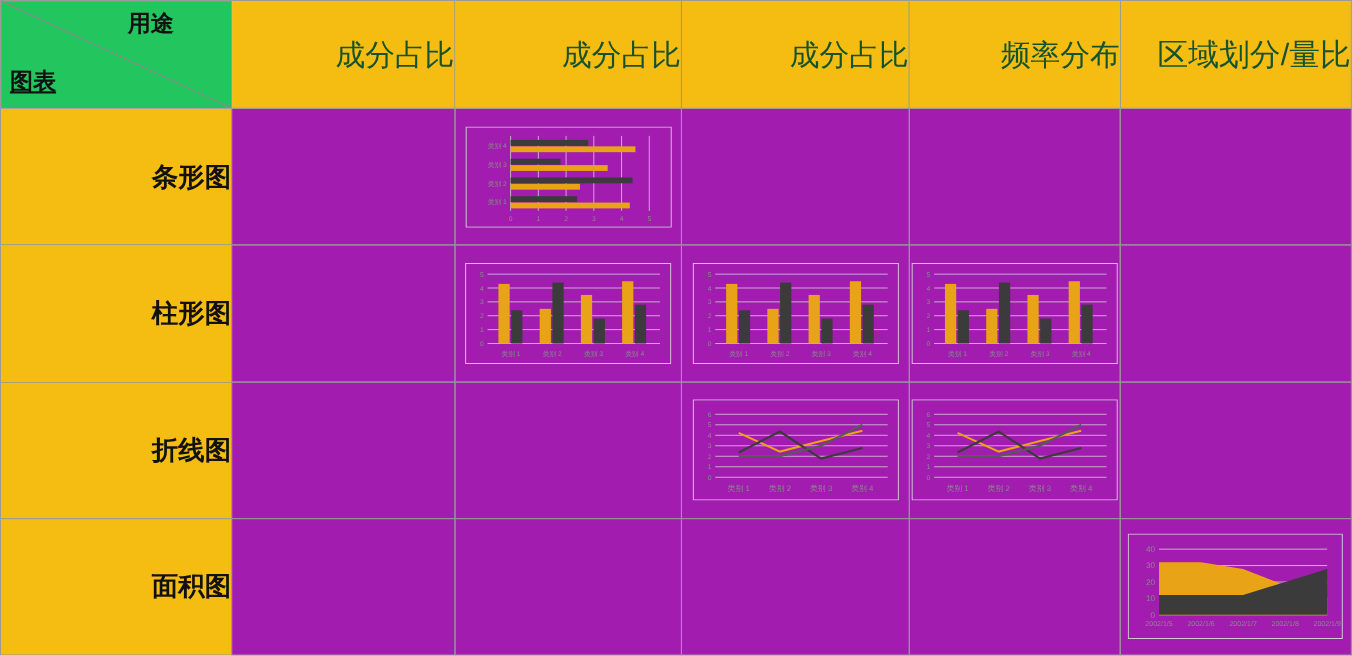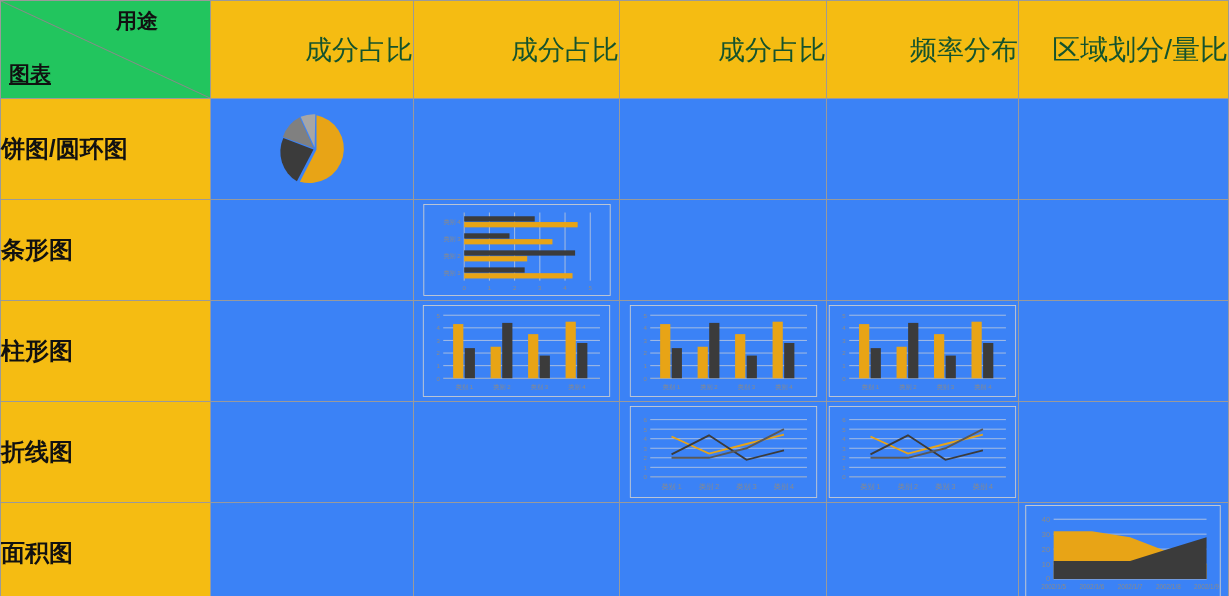--- a/index.html
+++ b/index.html
@@ -70,27 +70,27 @@
     font-size: 21px;
     font-weight: bold;
     color: #111;
     text-decoration: underline;
   }
 
   .rowhdr {
     background: #F5BC12;
     color: #111111;
     font-size: 24px;
-    text-align: left;
+    text-align: right;
     height: 100px;
   }
   .rowhdr-first { text-align: left; padding-left: 10px; }
 
   .cell {
-    background: #3b82f6;
+    background: #a21caf;
     height: 100px;
     text-align: center;
   }
   .cell .chartwrap {
     display: flex;
     align-items: center;
     justify-content: center;
     width: 100%;
     height: 100px;
   }
@@ -116,41 +116,20 @@
       </th>
       <th class="hdr c1">成分占比</th>
       <th class="hdr c2">成分占比</th>
       <th class="hdr c3">成分占比</th>
       <th class="hdr c4">频率分布</th>
       <th class="hdr hdr-last c5">区域划分/量比</th>
     </tr>
   </thead>
   <tbody>
 
-    <tr>
-      <th class="rowhdr rowhdr-first">饼图/圆环图</th>
-      <td class="cell">
-        <div class="chartwrap">
-          <svg width="115" height="88" viewBox="0 0 115 88">
-
-            <path d="M 61.5 44.5 L 61.5 10.2 A 34.3 34.3 0 1 1 44.9 76.7 Z" fill="#E8A416"></path>
-
-            <path d="M 58.5 44.5 L 41.9 76.3 A 34.3 34.3 0 0 1 28.3 33.0 Z" fill="#3B3B3B"></path>
-
-            <path d="M 58.8 43.2 L 27.9 32.1 A 34.3 34.3 0 0 1 44.7 12.3 Z" fill="#808080"></path>
-
-            <path d="M 59.6 42.3 L 45.6 11.8 A 34.3 34.3 0 0 1 60.3 9.3 Z" fill="#A6A6A6"></path>
-          </svg>
-        </div>
-      </td>
-      <td class="cell"></td>
-      <td class="cell"></td>
-      <td class="cell"></td>
-      <td class="cell"></td>
-    </tr>
 
     <tr>
       <th class="rowhdr">条形图</th>
       <td class="cell"></td>
       <td class="cell">
         <div class="chartwrap">
           <svg width="190" height="92" viewBox="0 0 110 54">
             <rect x="0.3" y="0.3" width="109.4" height="53.4" class="plotframe"></rect>
 
             <g>

